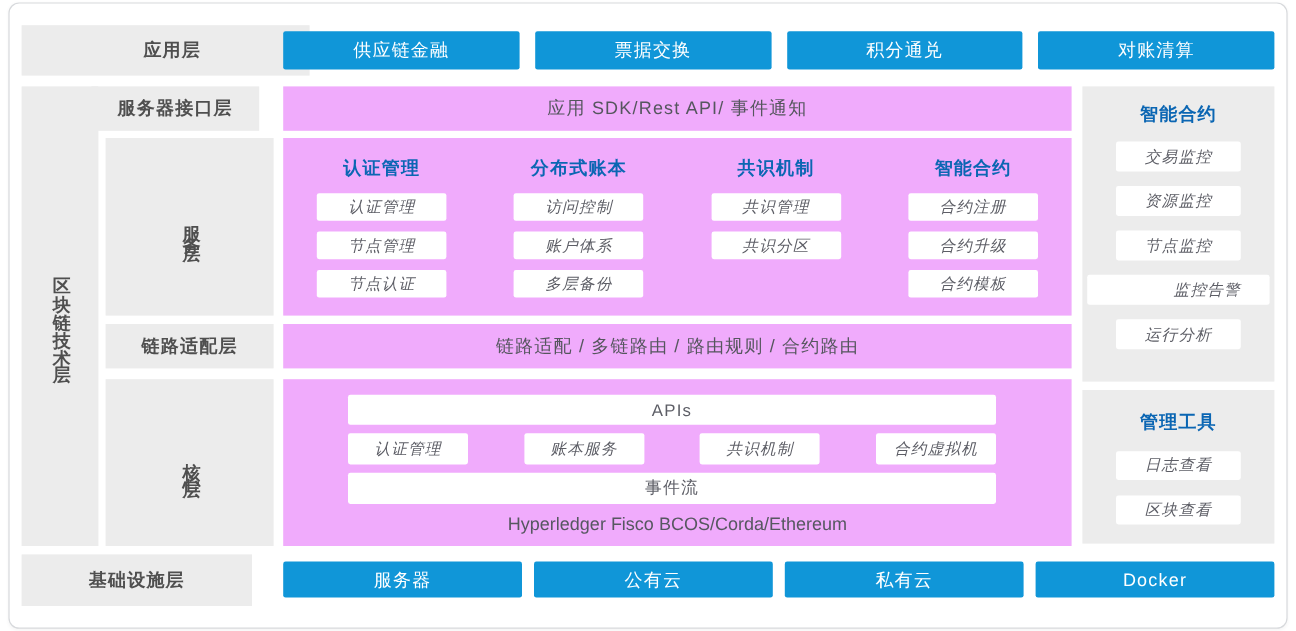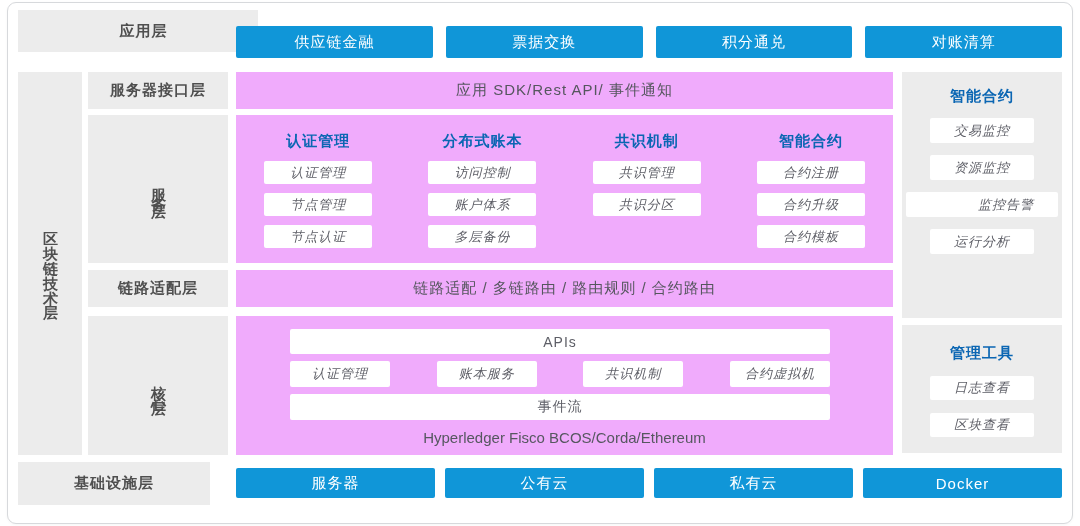--- a/index.html
+++ b/index.html
@@ -72,33 +72,33 @@
   
   .right-panel{background:#ececec;display:flex;flex-direction:column;align-items:center;}
   .rp-header{color:#0b66b3;font-weight:bold;font-size:15px;line-height:21px;letter-spacing:1px;}
   .right-panel .white-box{width:104px;height:25px;}
 </style>
 </head>
 <body>
 
 <div class="frame"></div>
 
-<div class="abs gray-label" style="left:18px;top:10px;width:240px;height:42px;padding-left:11px;">应用层</div>
+<div class="abs gray-label" style="left:18px;top:21px;width:240px;height:42px;padding-left:11px;">应用层</div>
 <div class="abs btn-row" style="left:236px;top:26px;width:826px;height:32px;gap:13px;">
   <div class="blue-btn">供应链金融</div>
   <div class="blue-btn">票据交换</div>
   <div class="blue-btn">积分通兑</div>
   <div class="blue-btn">对账清算</div>
 </div>
 
 <div class="abs gray-label v-center" style="left:18px;top:72px;width:64px;height:383px;">
   <span class="v-text">区块链技术层</span>
 </div>
 
-<div class="abs gray-label" style="left:88px;top:72px;width:140px;height:37px;">服务器接口层</div>
+<div class="abs gray-label" style="left:76px;top:72px;width:140px;height:37px;">服务器接口层</div>
 <div class="abs lav lav-bar" style="left:236px;top:72px;width:657px;height:37px;">应用 SDK/Rest API/ 事件通知</div>
 
 <div class="abs gray-label v-center" style="left:88px;top:115px;width:140px;height:148px;">
   <span class="v-text small">服务层</span>
 </div>
 <div class="abs lav svc-grid" style="left:236px;top:115px;width:657px;height:148px;">
   <div class="svc-col">
     <div class="svc-header">认证管理</div>
     <div class="white-box">认证管理</div>
     <div class="white-box">节点管理</div>
@@ -138,20 +138,21 @@
     <div class="white-box">合约虚拟机</div>
   </div>
   <div class="core-bar" style="top:78px;height:26px;">事件流</div>
   <div class="core-platforms">Hyperledger Fisco BCOS/Corda/Ethereum</div>
 </div>
 
 <div class="abs right-panel" style="left:902px;top:72px;width:160px;height:246px;padding-top:13px;">
   <div class="rp-header">智能合约</div>
   <div class="white-box" style="margin-top:12px;">交易监控</div>
   <div class="white-box" style="margin-top:12px;">资源监控</div>
+  <div class="white-box" style="margin-top:12px;">节点监控</div>
   <div class="white-box" style="margin-top:12px;padding-left:48px;">监控告警</div>
   <div class="white-box" style="margin-top:12px;">运行分析</div>
 </div>
 
 <div class="abs right-panel" style="left:902px;top:325px;width:160px;height:128px;padding-top:17px;">
   <div class="rp-header">管理工具</div>
   <div class="white-box" style="margin-top:13px;height:24px;">日志查看</div>
   <div class="white-box" style="margin-top:13px;height:24px;">区块查看</div>
 </div>
 

